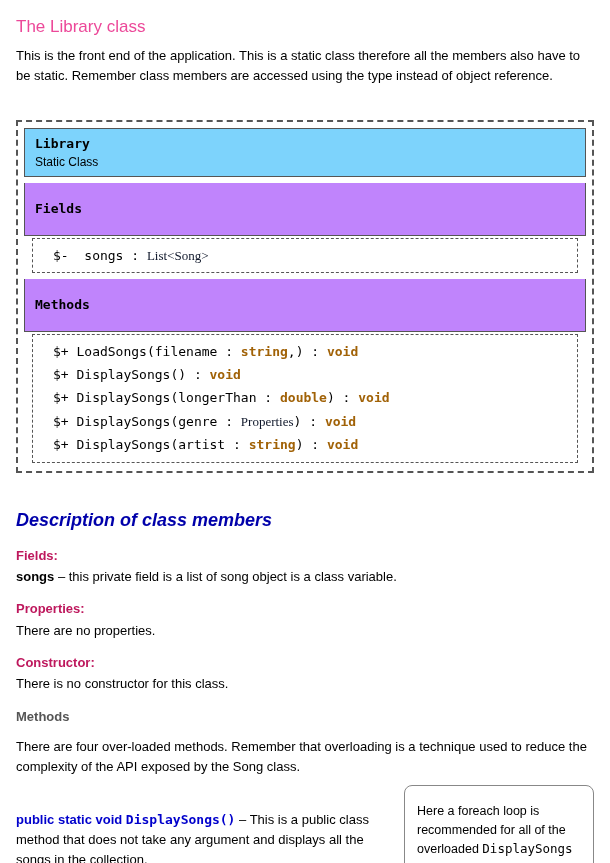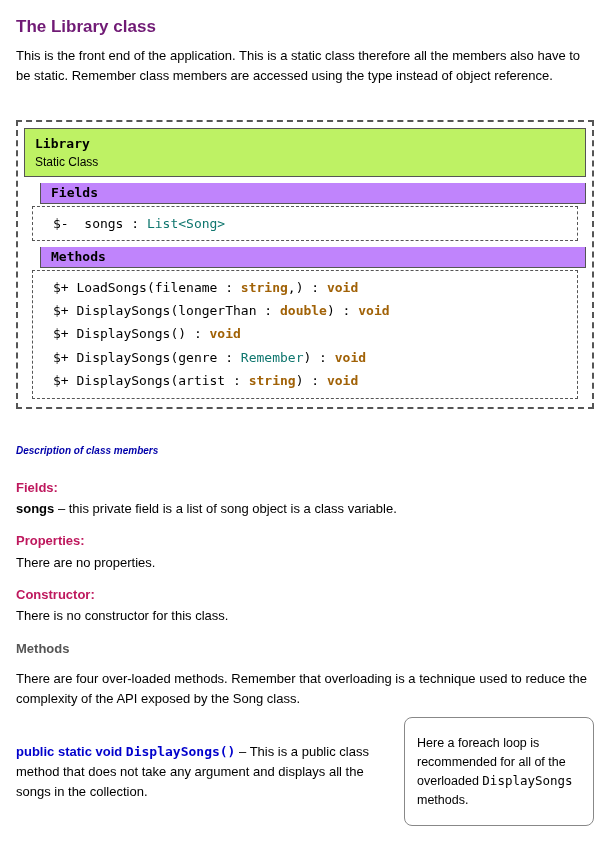--- a/index.html
+++ b/index.html
@@ -7,43 +7,43 @@
       font-family: Arial, sans-serif;
       font-size: 13px;
       color: #000;
       background: #fff;
       width: 610px;
       padding: 14px 16px;
       line-height: 1.5;
     }
 
     .page-title {
-      color: #701a75;
+      color: #ec4899;
       font-size: 17px;
-      font-weight: bold;
+      font-weight: normal;
       margin-bottom: 6px;
     }
 
     .intro-text {
       margin-bottom: 34px;
       font-size: 13px;
       line-height: 1.55;
     }
 
     
     .uml-container {
       border: 2px dashed #555;
       padding: 6px;
       margin-bottom: 30px;
       display: inline-block;
       width: 100%;
     }
 
     .uml-class-header {
-      background: #bef264;
+      background: #7dd3fc;
       border: 1.5px solid #555;
       padding: 5px 10px;
       margin-bottom: 0;
     }
 
     .uml-class-name {
       font-weight: bold;
       font-size: 13px;
       font-family: monospace;
     }
@@ -51,57 +51,57 @@
     .uml-class-stereotype {
       font-size: 12px;
       font-family: Arial, sans-serif;
       color: #000;
     }
 
     .uml-section-header {
       background: #c084fc;
       border: 1.5px solid #555;
       border-top: none;
-      padding: 0 10px;
+      padding: 16px 10px;
       font-weight: bold;
       font-size: 13px;
       font-family: monospace;
       margin-top: 6px;
-      margin-left: 16px;
     }
 
     .uml-members-box {
       border: 1.5px dashed #555;
       padding: 5px 10px 5px 20px;
       margin: 2px 8px;
     }
 
     .uml-member {
       font-family: monospace;
       font-size: 13px;
       line-height: 1.8;
       color: #000;
     }
 
     .uml-member .cyan-text {
-      color: #0f766e;
+      color: #0f172a;
+      font-family: Liberation Serif, serif;
     }
     .uml-member .blue-text {
       color: #a16207;
       font-weight: bold;
       margin-top: 12px;
     }
 
     
     .section-title {
       color: #00a;
       font-style: italic;
       font-weight: bold;
-      font-size: 10px;
-      margin-bottom: 20px;
+      font-size: 18px;
+      margin-bottom: 12px;
       margin-top: 4px;
     }
 
     .subsection-label {
       color: #be185d;
       font-weight: bold;
       margin-bottom: 2px;
       margin-top: 12px;
     }
 
@@ -191,27 +191,27 @@
       <span>$-&nbsp; songs : </span><span class="cyan-text">List&lt;Song&gt;</span>
     </div>
   </div>
 
   <div class="uml-section-header">Methods</div>
   <div class="uml-members-box">
     <div class="uml-member">
       $+ LoadSongs(filename : <span class="blue-text">string</span>,) : <span class="blue-text">void</span>
     </div>
     <div class="uml-member">
+      $+ DisplaySongs() : <span class="blue-text">void</span>
+    </div>
+    <div class="uml-member">
       $+ DisplaySongs(longerThan : <span class="blue-text">double</span>) : <span class="blue-text">void</span>
     </div>
     <div class="uml-member">
-      $+ DisplaySongs() : <span class="blue-text">void</span>
-    </div>
-    <div class="uml-member">
-      $+ DisplaySongs(genre : <span class="cyan-text">Remember</span>) : <span class="blue-text">void</span>
+      $+ DisplaySongs(genre : <span class="cyan-text">Properties</span>) : <span class="blue-text">void</span>
     </div>
     <div class="uml-member">
       $+ DisplaySongs(artist : <span class="blue-text">string</span>) : <span class="blue-text">void</span>
     </div>
   </div>
 </div>
 
 
 <div>
   <div class="section-title">Description of class members</div>

